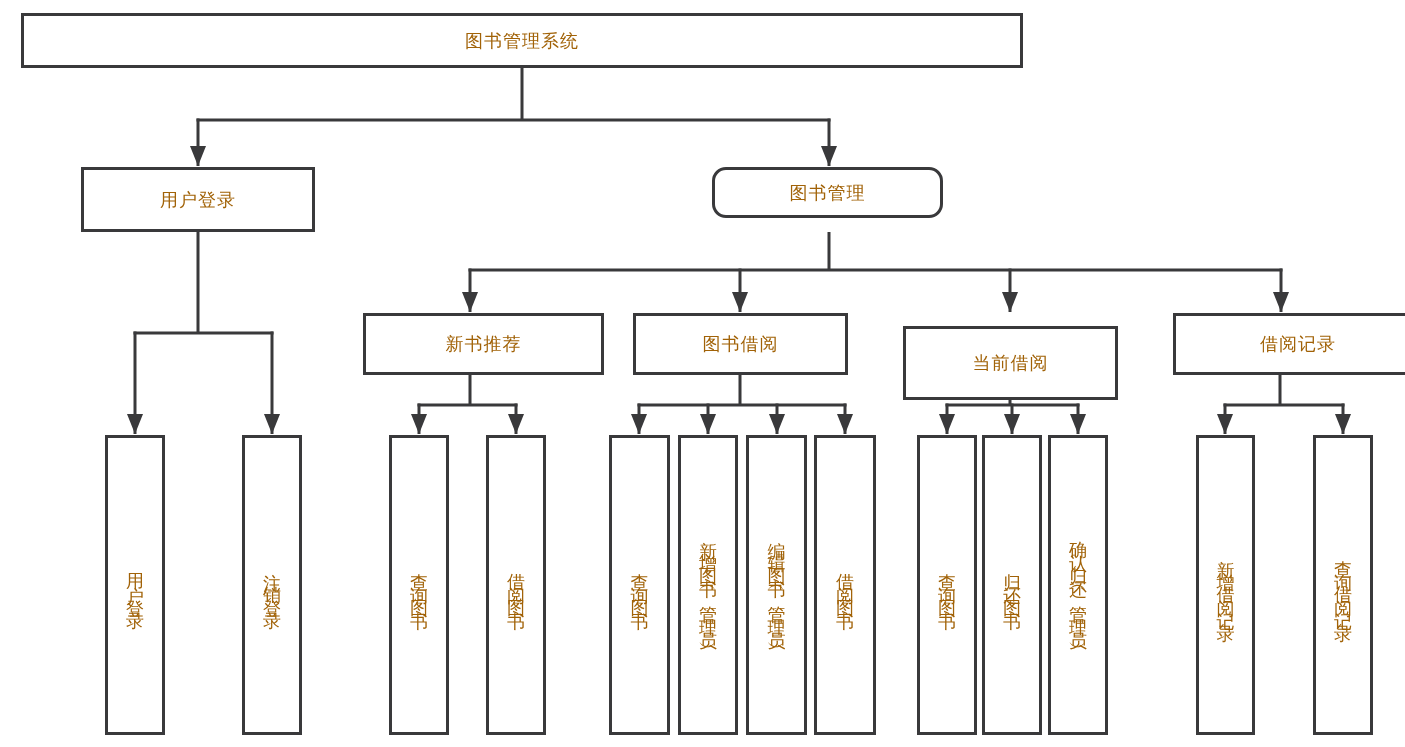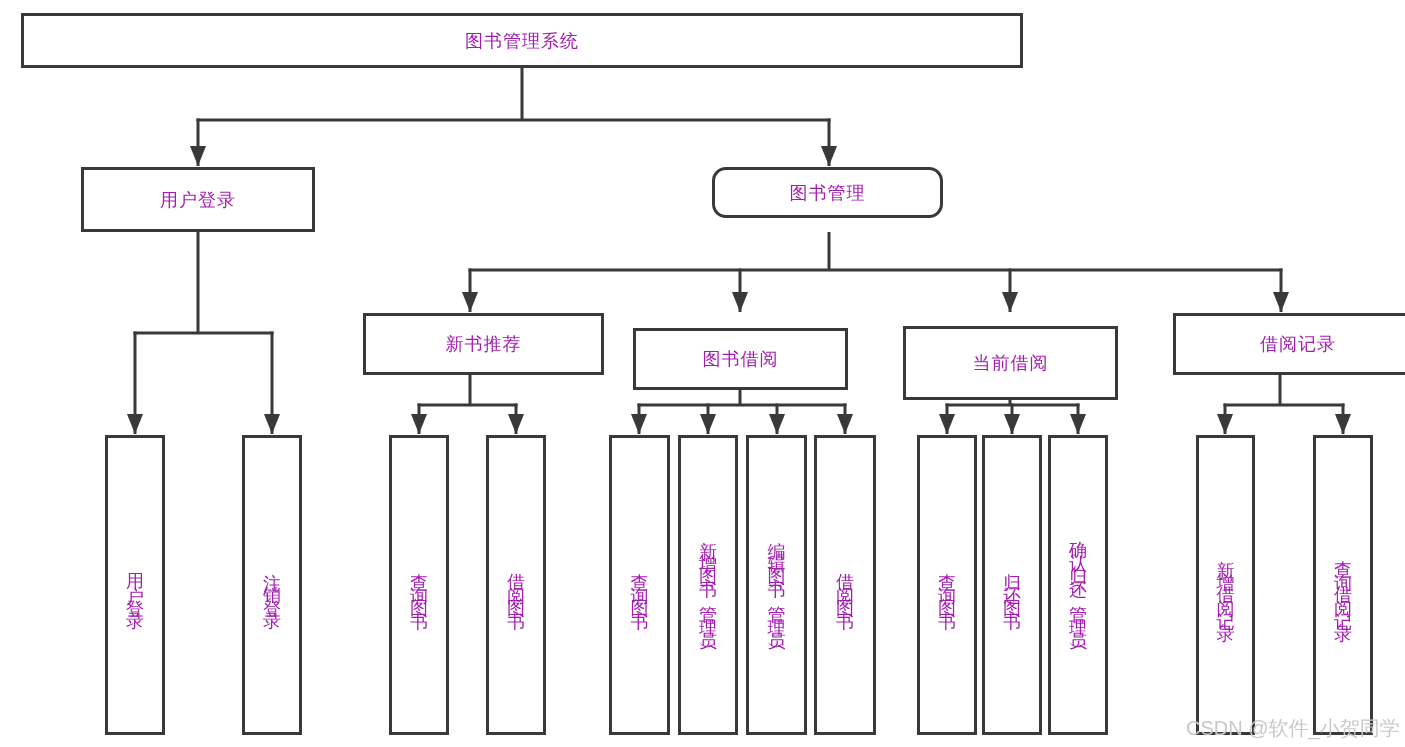--- a/index.html
+++ b/index.html
@@ -23,21 +23,21 @@
     pointer-events: none;
   }
   .node {
     position: absolute;
     box-sizing: border-box;
     border: 3px solid #39393b;
     background: #ffffff;
     display: flex;
     align-items: center;
     justify-content: center;
-    color: #a21caf;
+    color: #a16207;
     font-size: 18px;
     letter-spacing: 1px;
     z-index: 1;
   }
   .leaf {
     letter-spacing: 0;
   }
   .leaf .vtext {
     writing-mode: vertical-rl;
     text-orientation: mixed;
@@ -110,21 +110,21 @@
   <div class="node" style="left:81px; top:167px; width:234px; height:65px;">
     <span>用户登录</span>
   </div>
   <div class="node" style="left:712px; top:167px; width:231px; height:51px;border-radius:14px;">
     <span>图书管理</span>
   </div>
 
   <div class="node" style="left:363px; top:313px; width:241px; height:62px;">
     <span>新书推荐</span>
   </div>
-  <div class="node" style="left:633px; top:328px; width:215px; height:62px;">
+  <div class="node" style="left:633px; top:313px; width:215px; height:62px;">
     <span>图书借阅</span>
   </div>
   <div class="node" style="left:903px; top:326px; width:215px; height:74px;">
     <span>当前借阅</span>
   </div>
   <div class="node" style="left:1173px; top:313px; width:250px; height:62px;">
     <span>借阅记录</span>
   </div>
 
   <div class="node leaf" style="left:105px; top:435px; width:60px; height:300px;">
@@ -164,15 +164,14 @@
     <span class="vtext">确认归还（管理员）</span>
   </div>
 
   <div class="node leaf" style="left:1196px; top:435px; width:59px; height:300px;">
     <span class="vtext">新增借阅记录</span>
   </div>
   <div class="node leaf" style="left:1313px; top:435px; width:60px; height:300px;">
     <span class="vtext">查询借阅记录</span>
   </div>
 
-  <div class="watermark">CSDN @软件_小贺同学</div>
 
 </div>
 
 </body></html>

